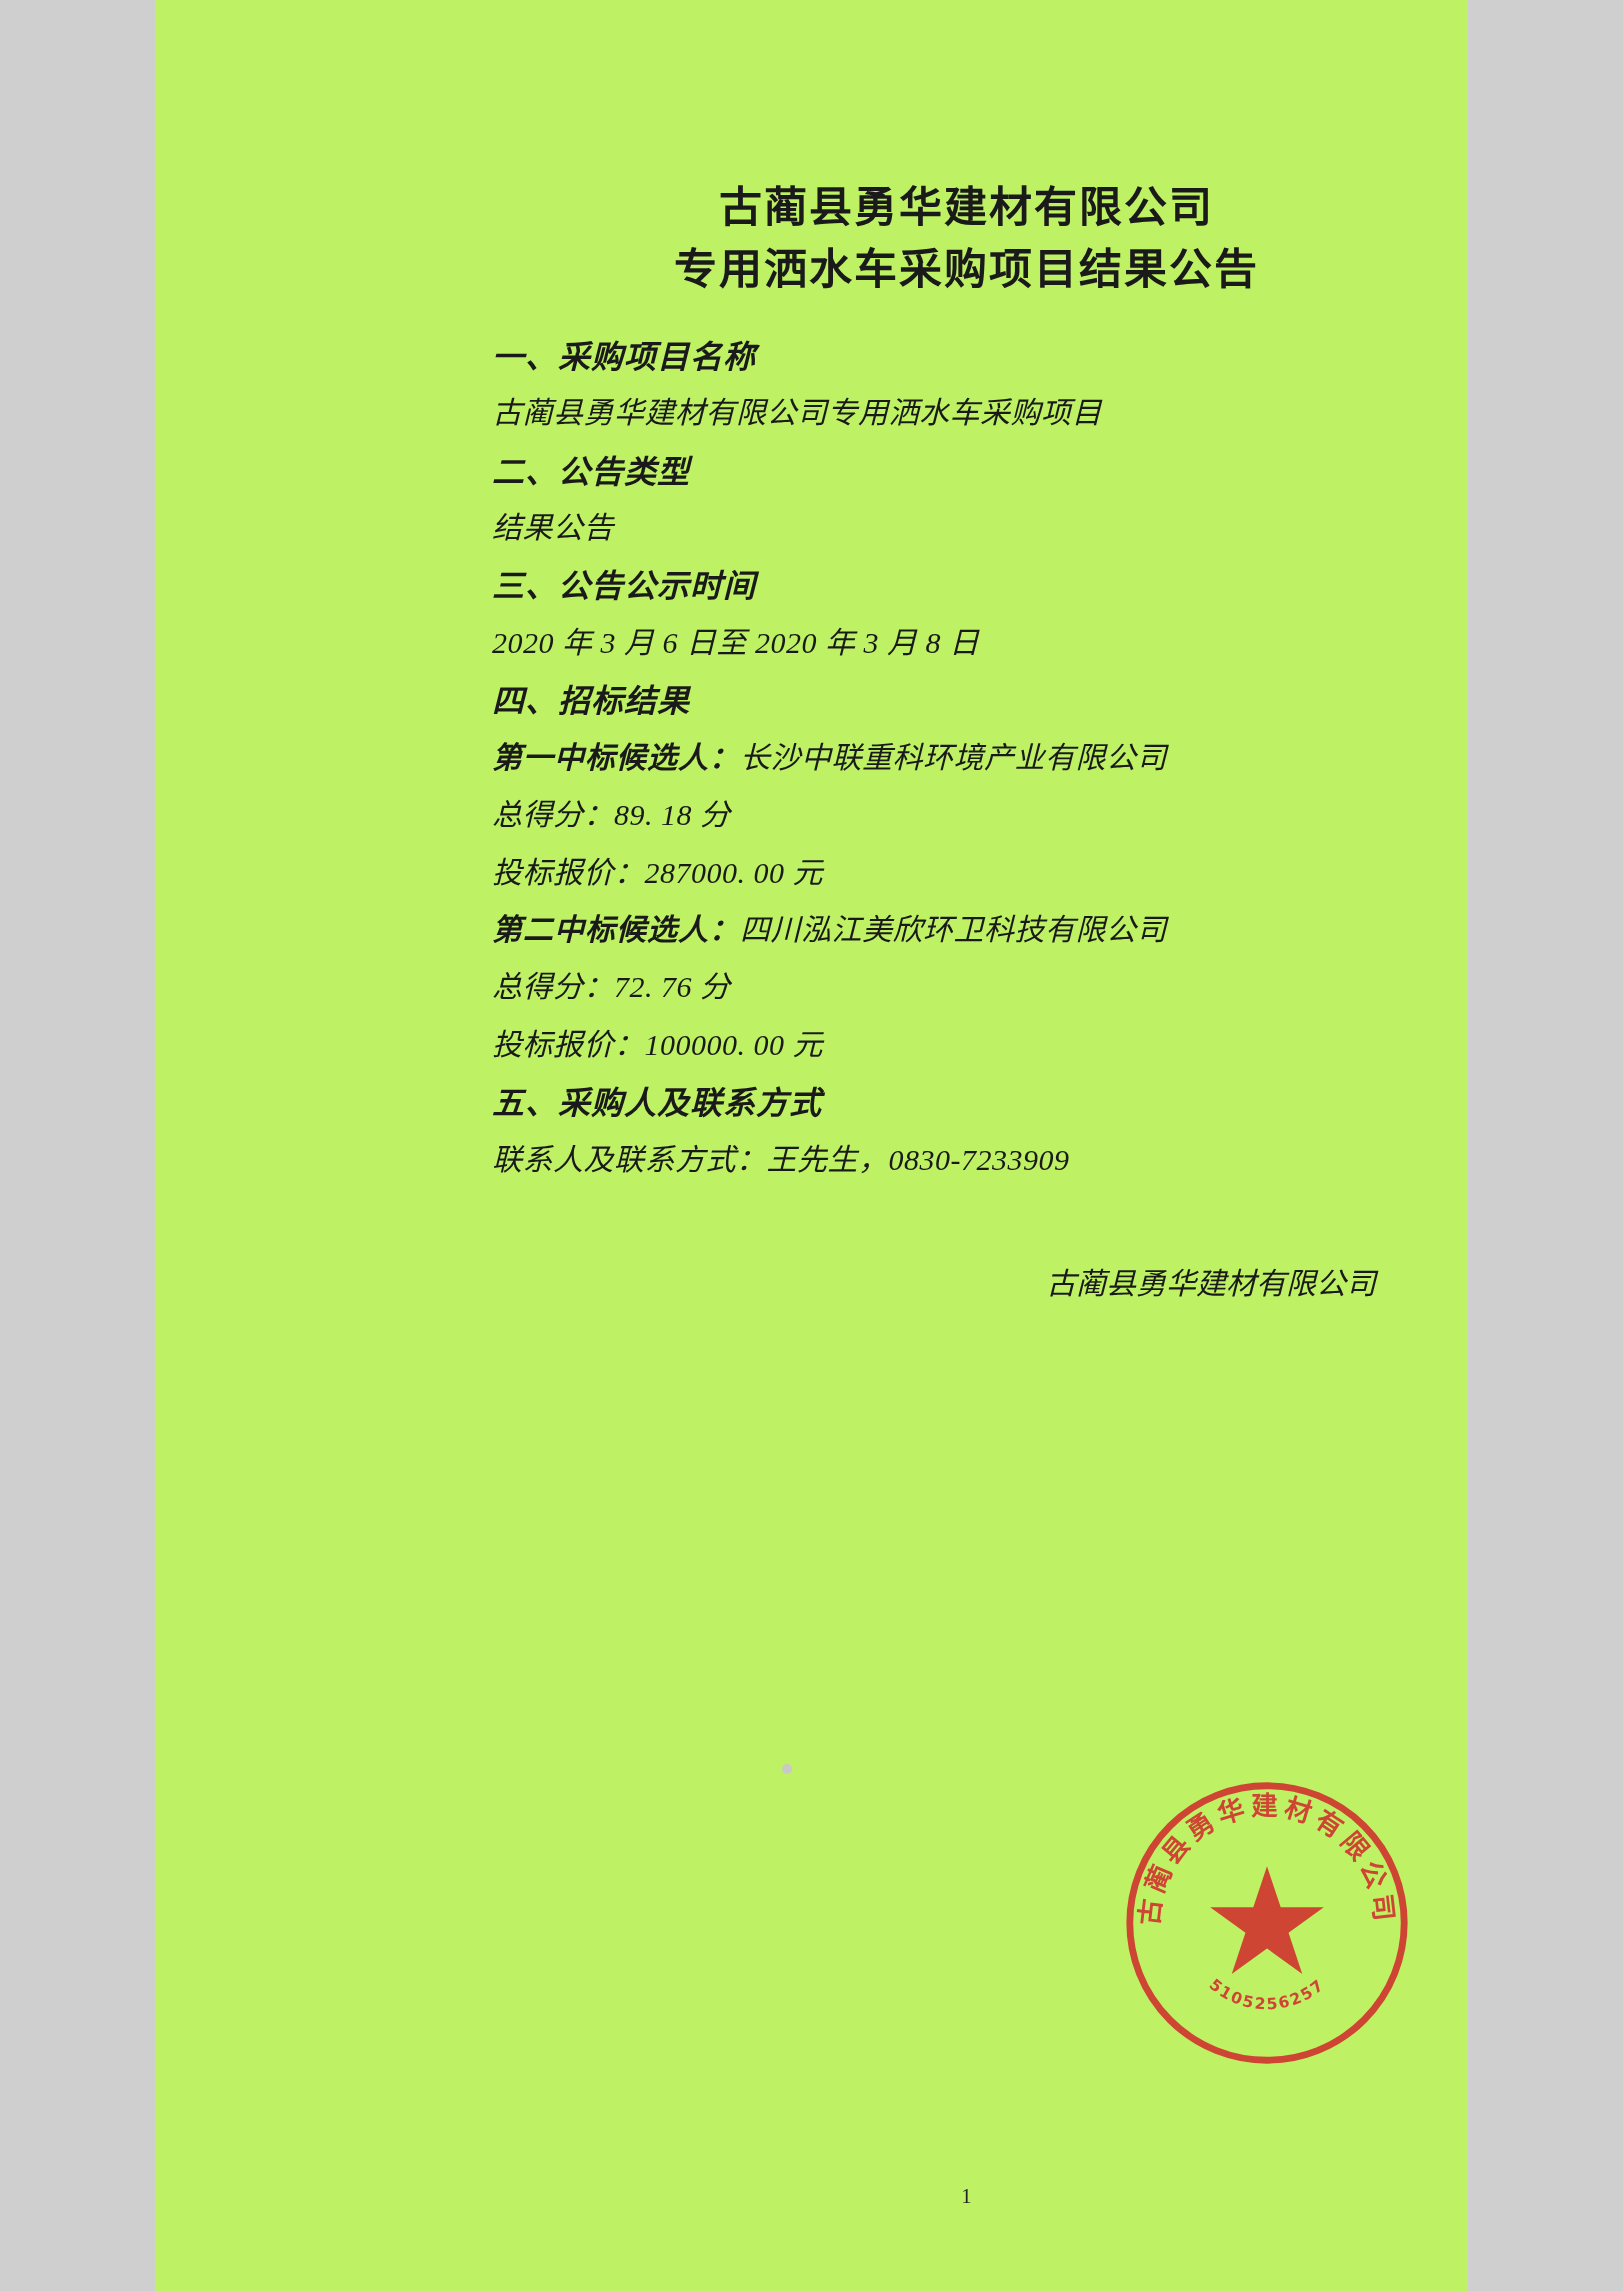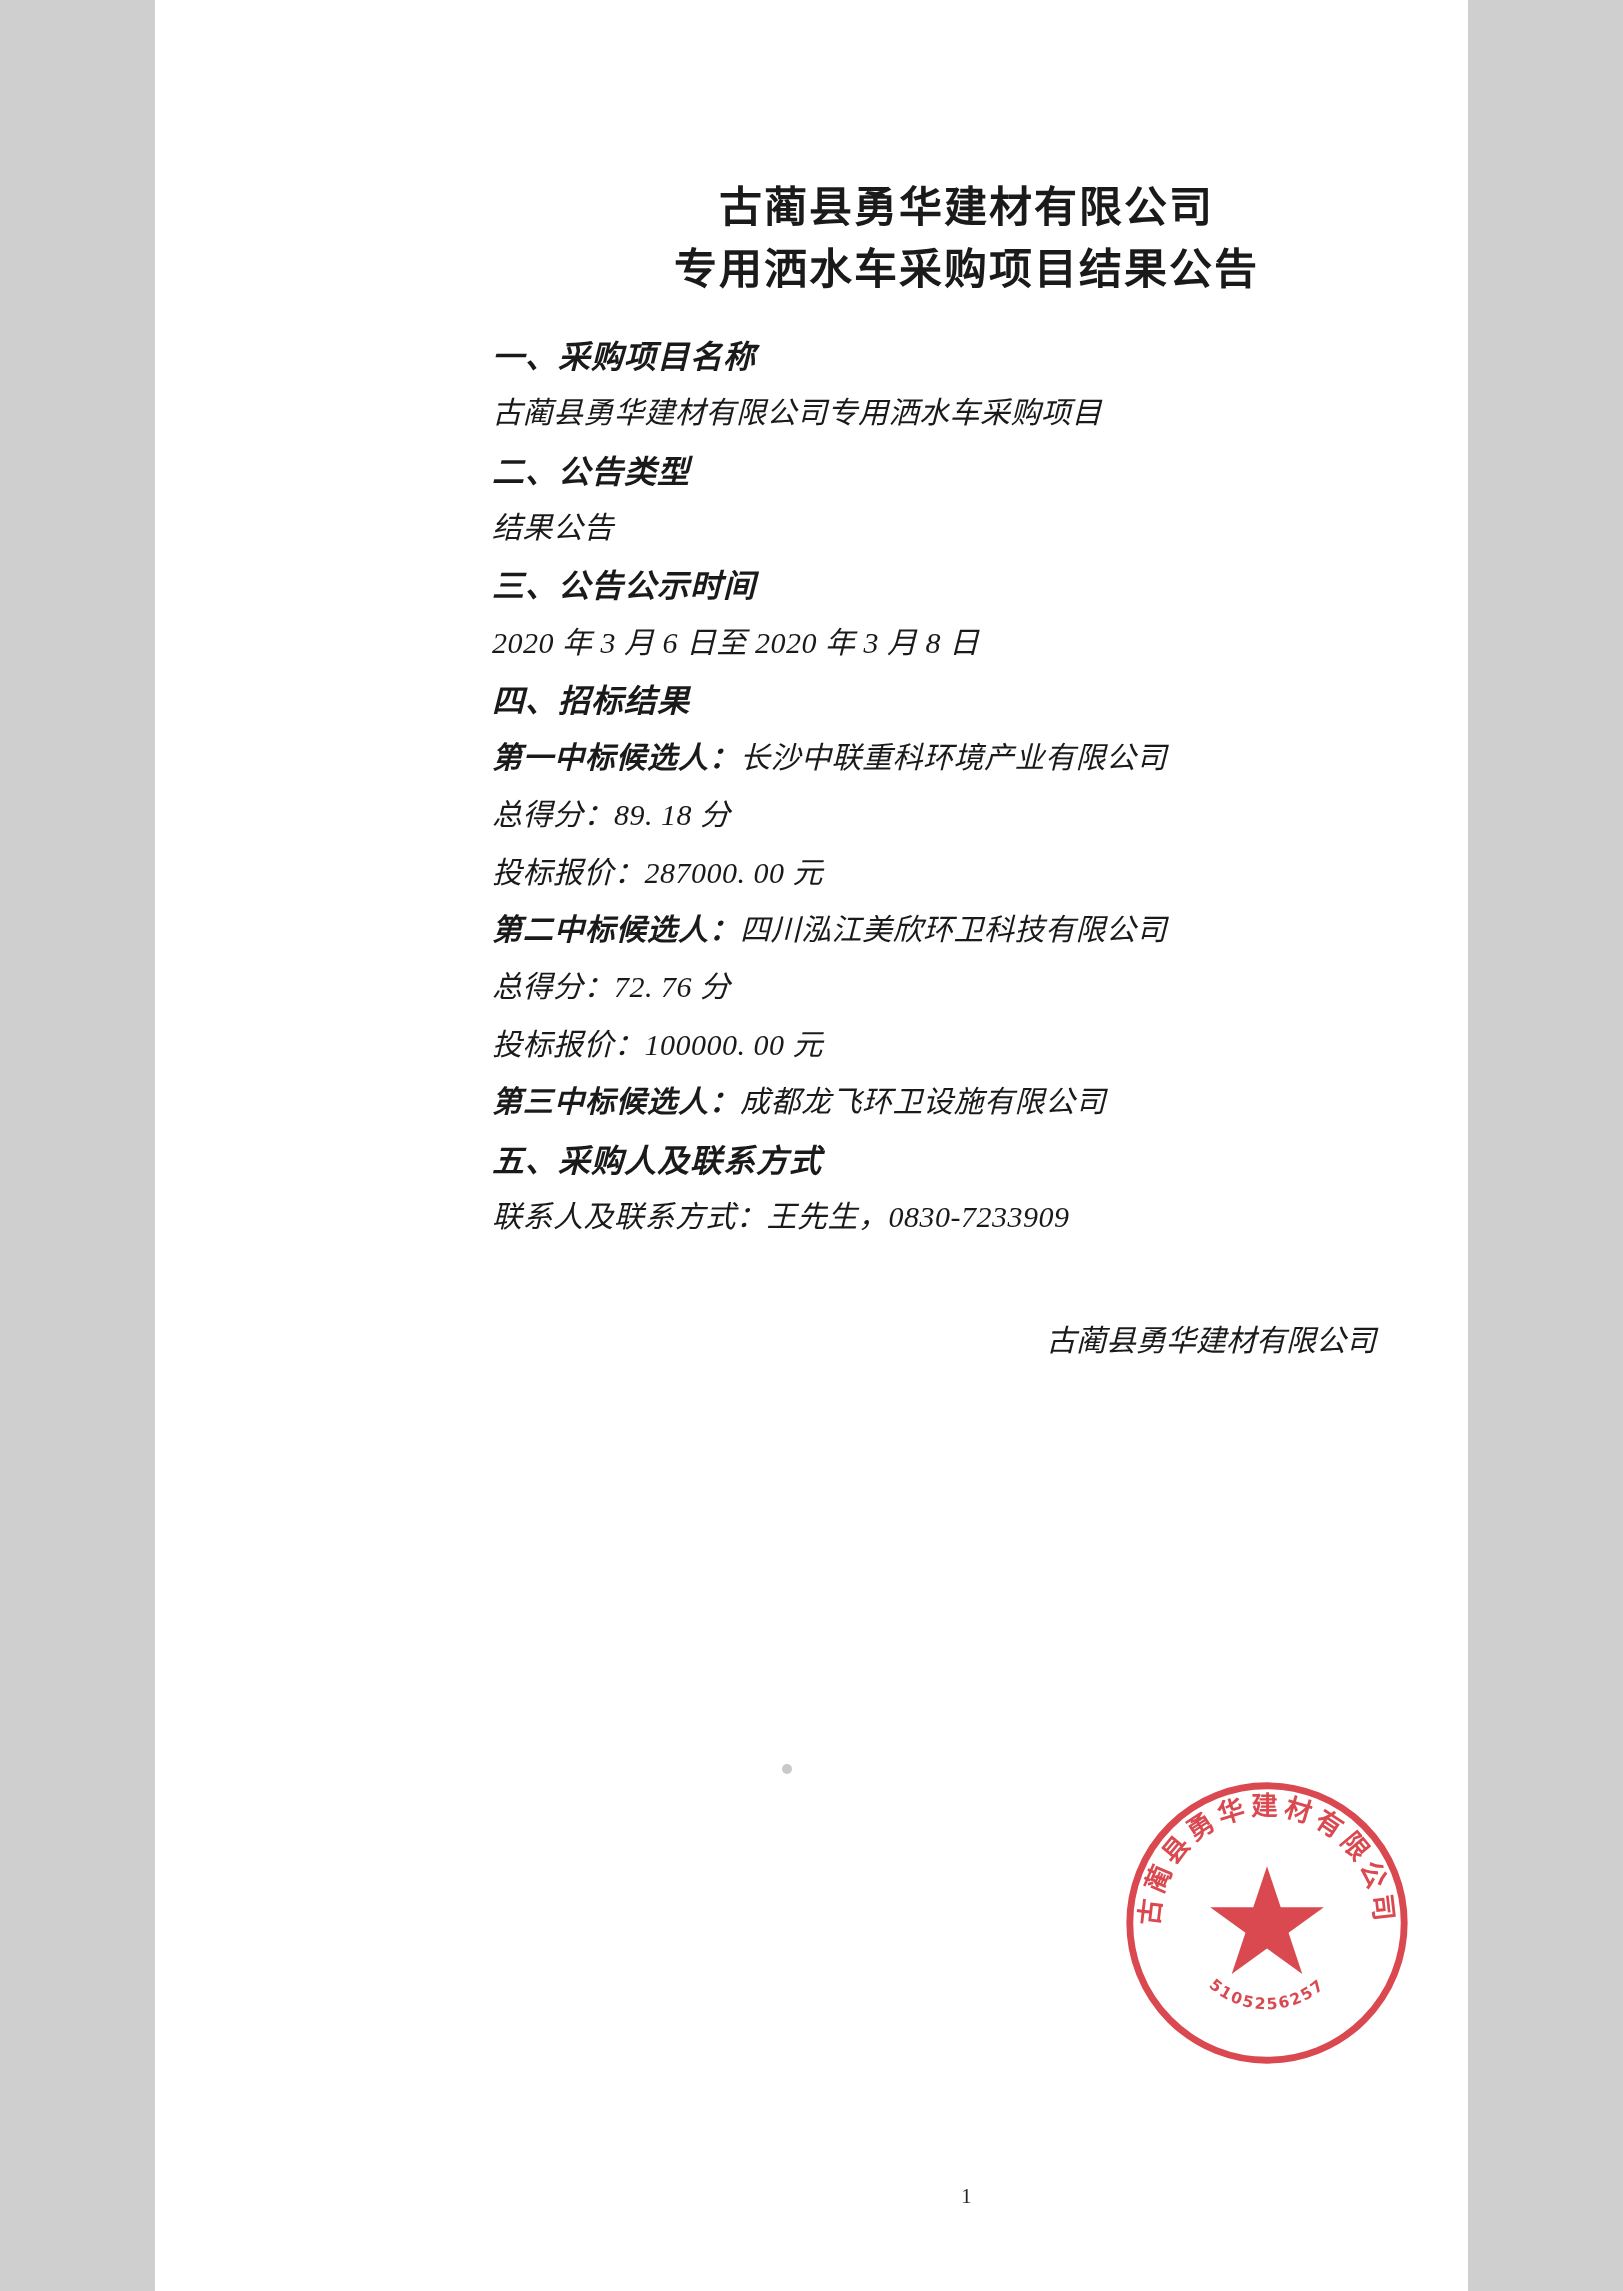--- a/index.html
+++ b/index.html
@@ -5,21 +5,21 @@
   html, body {
     margin: 0;
     padding: 0;
     background: #cfcfcf;
   }
   .page {
     position: relative;
     width: 1302px;
     height: 2292px;
     margin: 0 auto;
-    background: #ffffff;
+    background: #bef264;
     overflow: hidden;
     font-family: "Liberation Serif", "DejaVu Serif", serif;
     color: #1a1a1a;
     padding-left: 11px;
   }
   .content {
     position: absolute;
     left: 0;
     top: 0;
     width: 1623px;
@@ -142,23 +142,20 @@
       </p>
       <p class="para">总得分：89. 18 分</p>
       <p class="para">投标报价：287000. 00 元</p>
 
       <p class="para">
         <span class="cand-label">第二中标候选人：</span><span>四川泓江美欣环卫科技有限公司</span>
       </p>
       <p class="para">总得分：72. 76 分</p>
       <p class="para">投标报价：100000. 00 元</p>
 
-      <p class="para">
-        <span class="cand-label">第三中标候选人：</span><span>成都龙飞环卫设施有限公司</span>
-      </p>
 
       <p class="heading">五、采购人及联系方式</p>
       <p class="para">联系人及联系方式：王先生，0830-7233909</p>
 
       <div class="sign-block">
         <span class="sign-line">古蔺县勇华建材有限公司</span>
       </div>
 
     </div>
 

